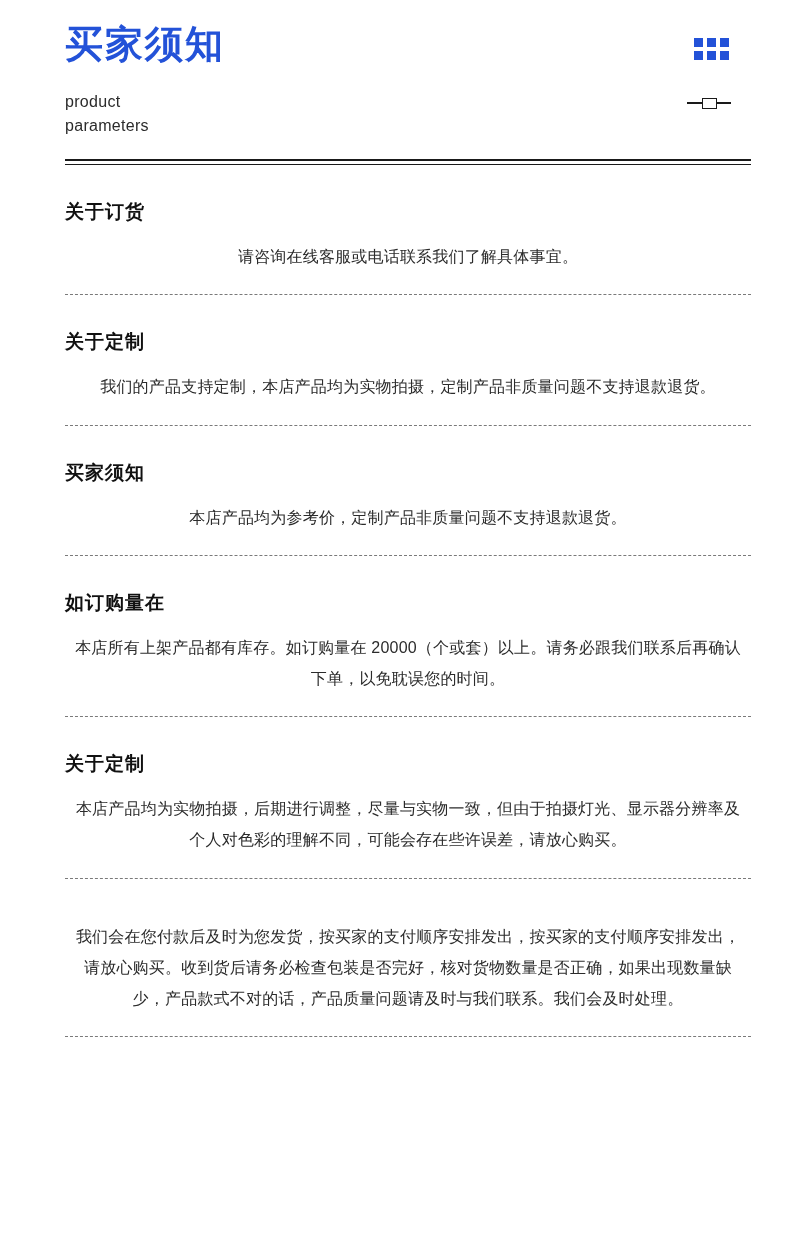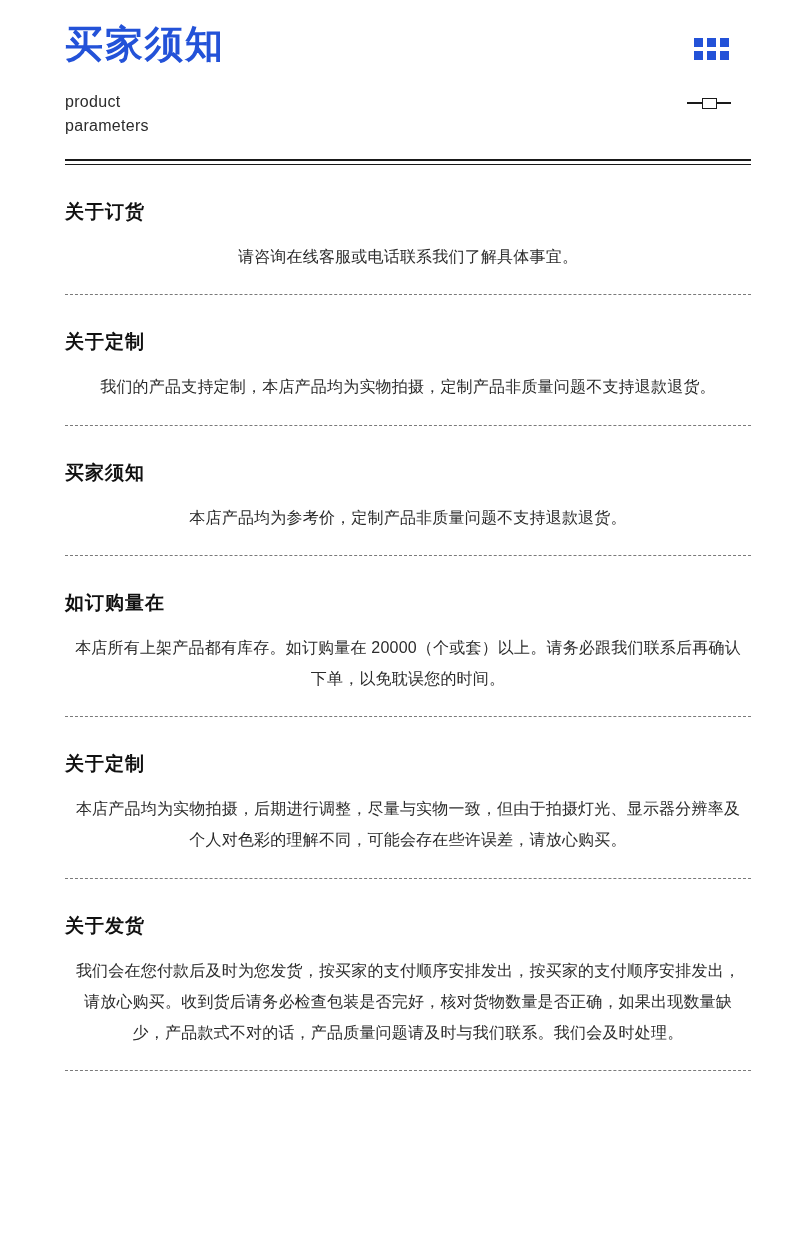--- a/index.html
+++ b/index.html
@@ -183,20 +183,19 @@
       <div class="divider"></div>
     </div>
 
     <div class="section">
       <h2 class="section-title">关于定制</h2>
       <p class="section-body">本店产品均为实物拍摄，后期进行调整，尽量与实物一致，但由于拍摄灯光、显示器分辨率及个人对色彩的理解不同，可能会存在些许误差，请放心购买。</p>
       <div class="divider"></div>
     </div>
 
     <div class="section">
-      <h2 class="section-title">关于发货</h2>
       <p class="section-body">我们会在您付款后及时为您发货，按买家的支付顺序安排发出，按买家的支付顺序安排发出，请放心购买。收到货后请务必检查包装是否完好，核对货物数量是否正确，如果出现数量缺少，产品款式不对的话，产品质量问题请及时与我们联系。我们会及时处理。</p>
       <div class="divider"></div>
     </div>
 
     <div class="footer-space"></div>
   </div>
 </div>
 
 </body></html>

